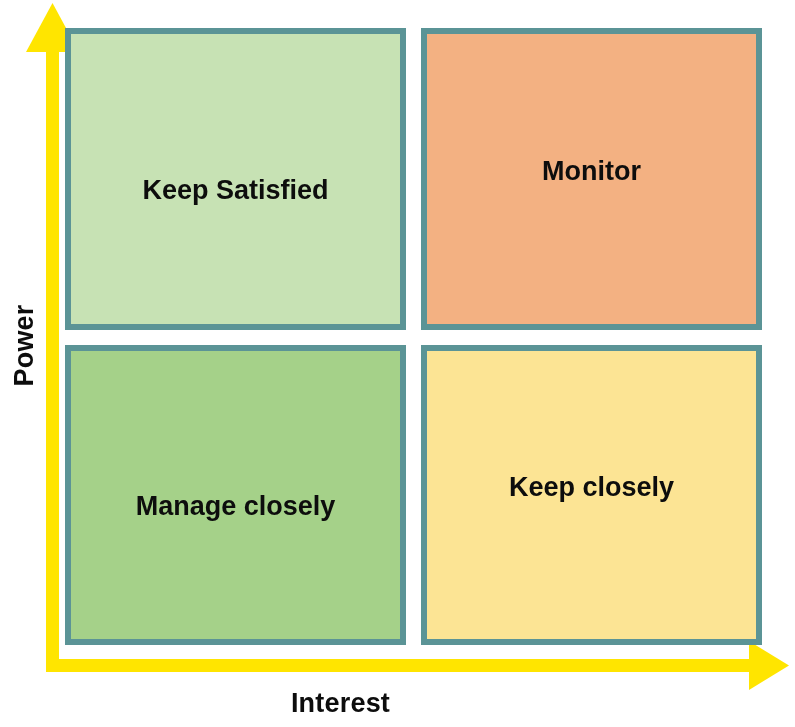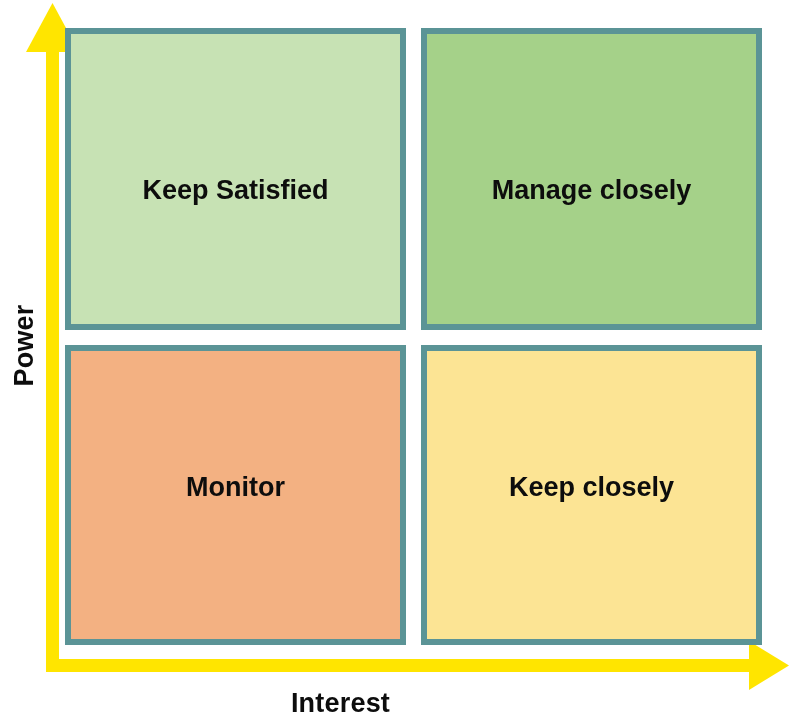--- a/index.html
+++ b/index.html
@@ -112,26 +112,26 @@
   <div class="axis-title" id="y-axis-title">Power</div>
 
   <div class="axis-title" id="x-axis-title">Interest</div>
 
   <div id="quadrant-grid">
 
     <div class="quadrant" id="quadrant-keep-satisfied">
       <div class="quadrant-label">Keep Satisfied</div>
     </div>
 
+    <div class="quadrant" id="quadrant-monitor">
+      <div class="quadrant-label">Monitor</div>
+    </div>
+
     <div class="quadrant" id="quadrant-manage-closely">
       <div class="quadrant-label">Manage closely</div>
-    </div>
-
-    <div class="quadrant" id="quadrant-monitor">
-      <div class="quadrant-label">Monitor</div>
     </div>
 
     <div class="quadrant" id="quadrant-keep-informed">
       <div class="quadrant-label">Keep closely</div>
     </div>
 
   </div>
 </div>
 
 </body></html>

